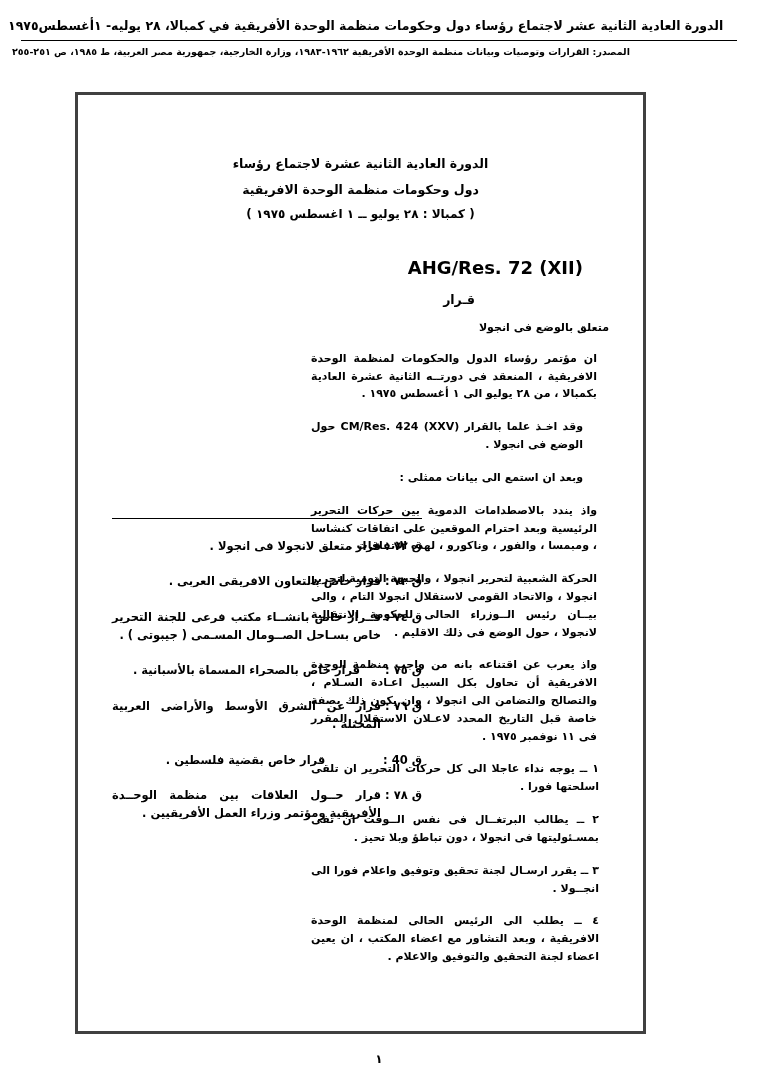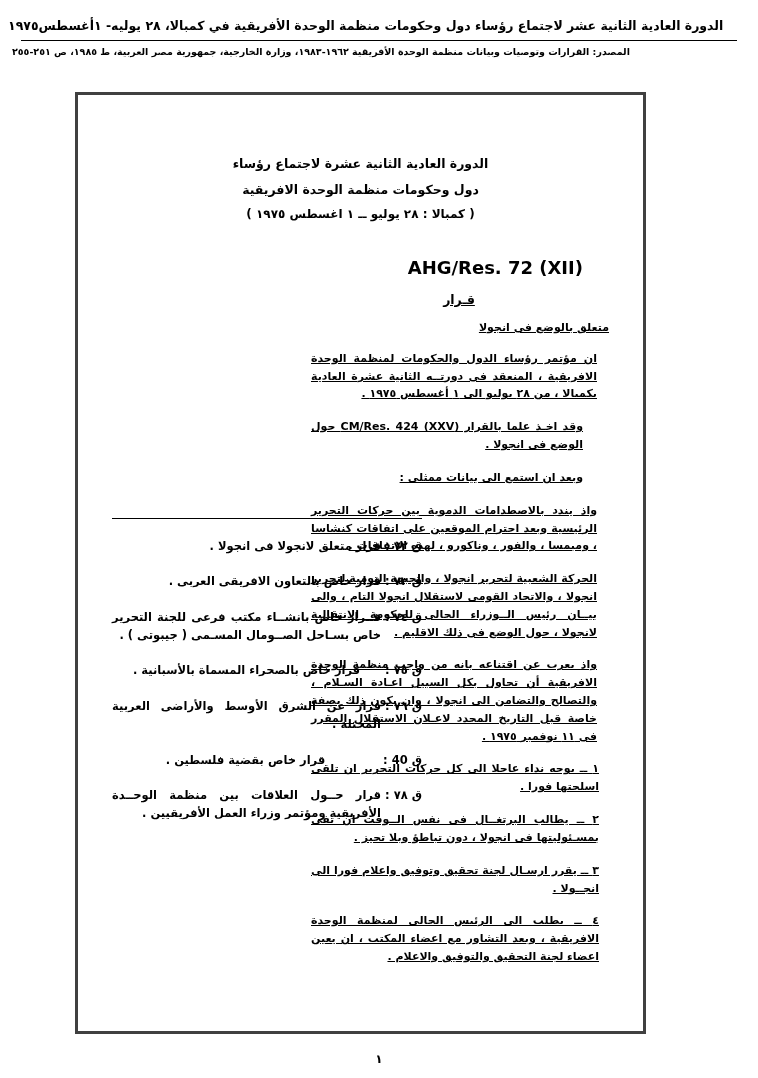--- a/index.html
+++ b/index.html
@@ -95,21 +95,20 @@
     position: relative;
     margin-top: 8px;
     height: 700px;
   }
   .col-right {
     position: absolute;
     top: 0;
     right: 0;
     width: 300px;
     direction: rtl;
-    text-decoration: underline;
   }
   .col-left {
     position: absolute;
     top: 232px;
     left: 0;
     width: 310px;
     direction: rtl;
   }
 
   .res-head {

